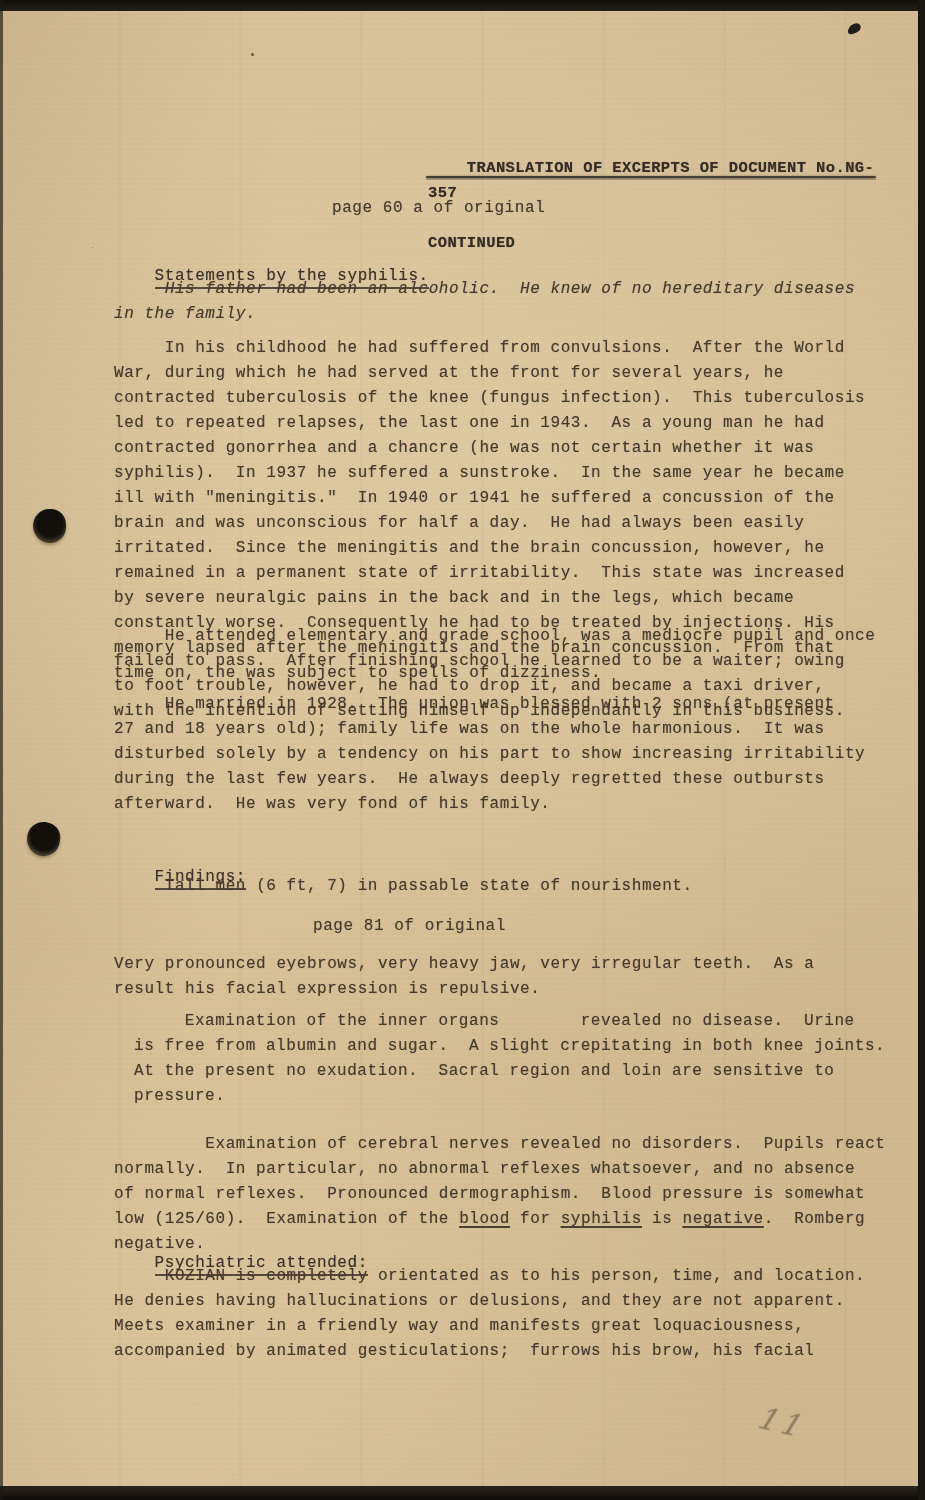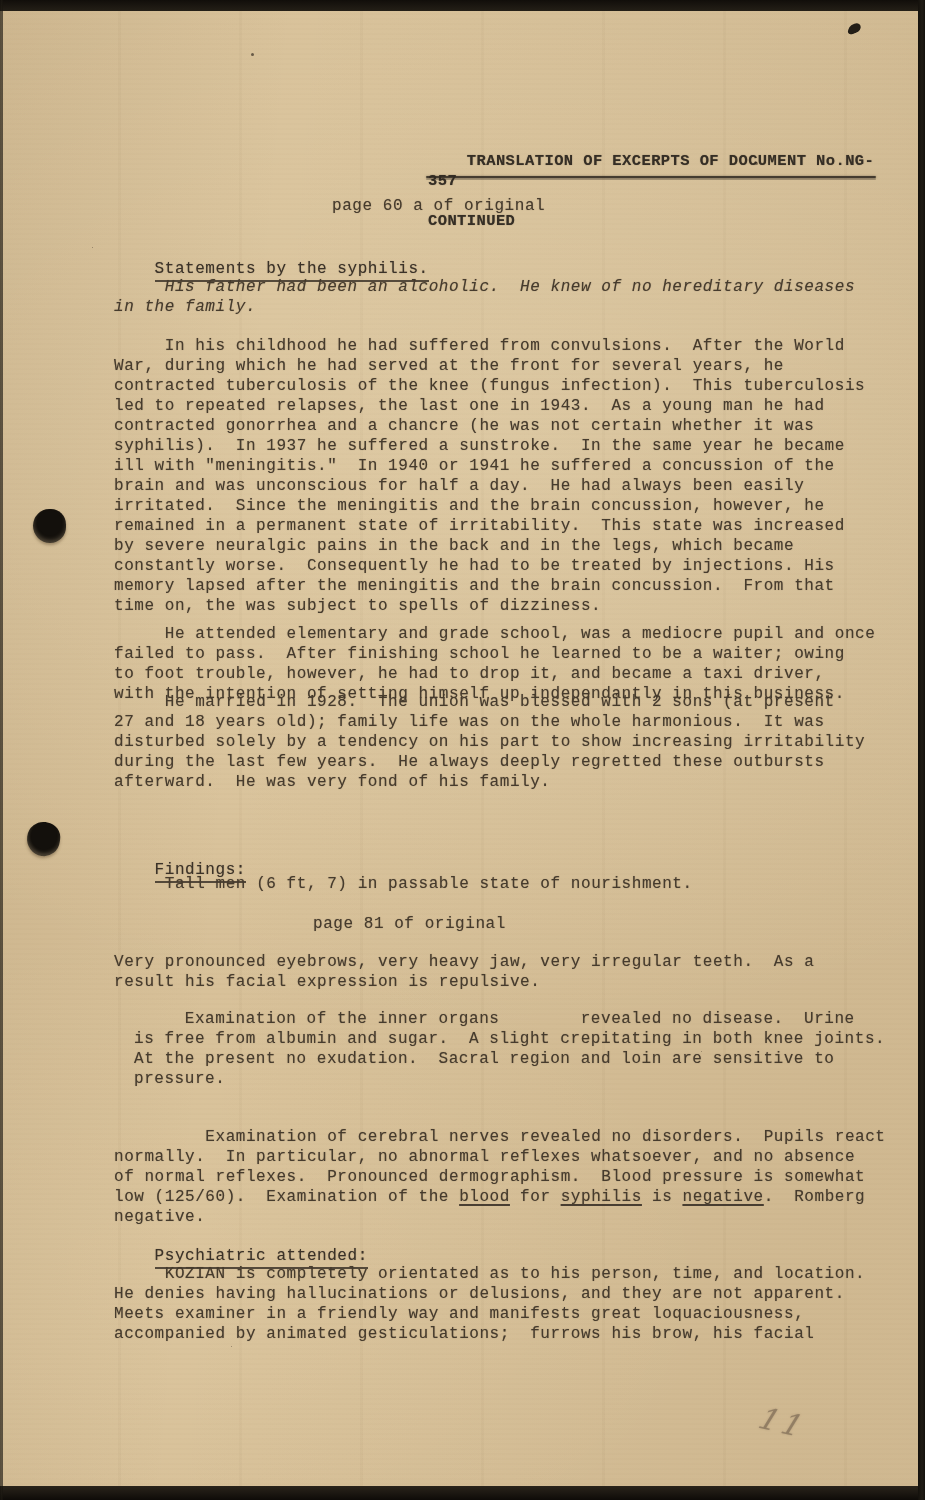--- a/index.html
+++ b/index.html
@@ -30,21 +30,21 @@
     position:absolute;width:33px;height:34px;
     border-radius:52% 48% 50% 54%;
     background:radial-gradient(circle at 58% 42%, #13100c 55%, #2b251c 92%);
     box-shadow:0 2px 3px rgba(90,70,45,.45), inset 0 -3px 4px rgba(215,192,152,.25);
   }
   .hole-upper{left:33px;top:509px;}
   .hole-lower{left:27px;top:822px;transform:rotate(8deg);}
   
   .tw{
     position:absolute;
-    font-size:16px;line-height:20px;letter-spacing:.55px;
+    font-size:16px;line-height:25px;letter-spacing:.55px;
     white-space:pre-wrap;
     color:var(--ink,#463b2d);
     text-shadow:0 0 1px rgba(62,52,40,.45);
   }
   .body-block{left:114px;width:794px;}
   .header-block{
     left:428px;top:131px;width:448px;
     font-size:15.5px;letter-spacing:.4px;
     color:#352e25;font-weight:bold;
     text-shadow:0 0 1px rgba(45,38,30,.55);

